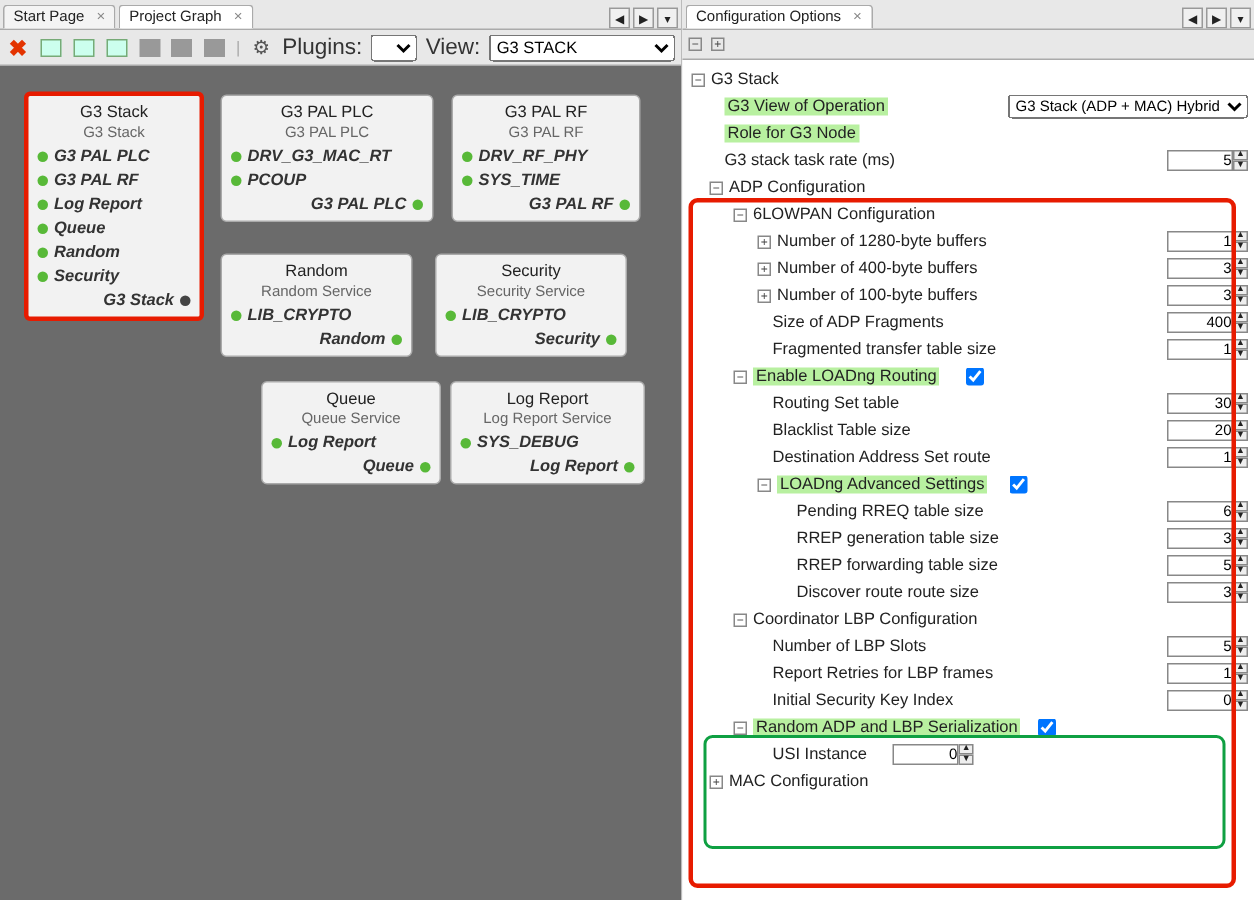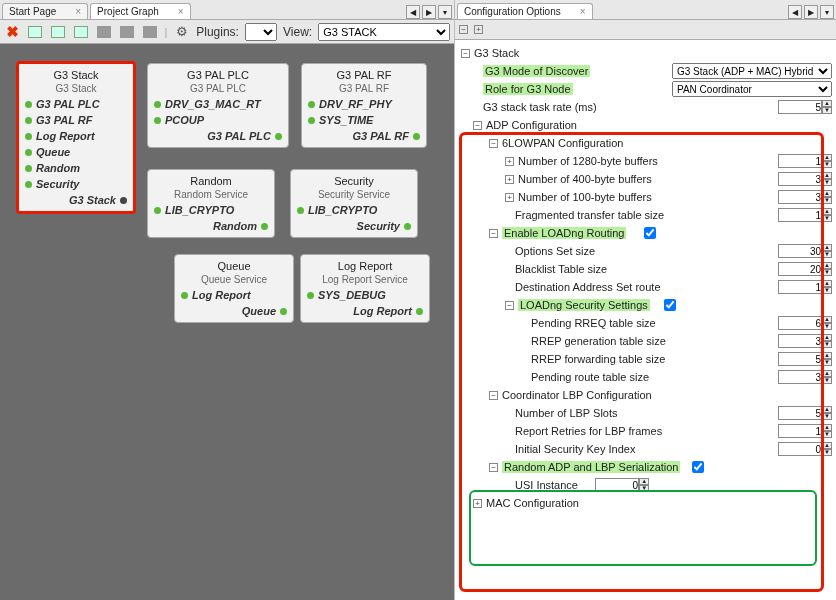--- a/index.html
+++ b/index.html
@@ -2,35 +2,35 @@
 <html><head>
 <meta charset="utf-8">
 <style>
   * { box-sizing: border-box; margin: 0; padding: 0; }
   body { font-family: Arial, sans-serif; font-size: 11px; color: #222; width: 836px; height: 600px; overflow: hidden; display: flex; background: #e8e8e8; }
   .left-pane { width: 455px; display: flex; flex-direction: column; border-right: 1px solid #bbb; background: #e8e8e8; }
   .right-pane { width: 381px; display: flex; flex-direction: column; background: #fff; }
   
   
   .tabbar { height: 20px; display: flex; align-items: flex-end; background: #e8e8e8; border-bottom: 1px solid #aaa; padding-left: 2px; }
-  .tab { padding: 2px 6px 2px 6px; background: #f4f4f4; border: 1px solid #aaa; border-bottom: none; border-radius: 3px 3px 0 0; margin-right: 2px; font-size: 10px; display: flex; align-items: center; gap: 19px; }
+  .tab { padding: 2px 6px 2px 6px; background: #f4f4f4; border: 1px solid #aaa; border-bottom: none; border-radius: 3px 3px 0 0; margin-right: 2px; font-size: 10px; display: flex; align-items: center; gap: 8px; }
   .tab.active { background: #fff; }
   .tab .close { color: #888; font-size: 10px; }
   .tabbar .rbtns { margin-left: auto; display: flex; gap: 2px; padding-right: 2px; }
   .rbtns span { width: 14px; height: 14px; border: 1px solid #999; background: #f0f0f0; font-size: 8px; display: flex; align-items: center; justify-content: center; }
 
   
   .toolbar { height: 24px; display: flex; align-items: center; gap: 6px; padding: 0 4px; border-bottom: 1px solid #aaa; background: #e8e8e8; }
   .toolbar .ticon { width: 18px; height: 18px; display: flex; align-items: center; justify-content: center; }
   .ico-red { color: #e33300; font-weight: bold; font-size: 15px; }
   .ico-green { width: 14px; height: 12px; border: 1px solid #7a7; background: #cfe; }
   .ico-gray  { width: 14px; height: 12px; background: #999; }
   .ico-plug  { font-size: 13px; color: #555; }
   .toolbar select { font-size: 11px; height: 18px; }
-  .toolbar .lbl { font-size: 12px; color: #333; }
+  .toolbar .lbl { font-size: 15px; color: #333; }
 
   
   .canvas { flex: 1; background: #6b6b6b; position: relative; overflow: hidden; }
   .node { position: absolute; background: #f2f2f2; border: 1px solid #aaa; border-radius: 4px; padding: 3px 4px; min-width: 120px; }
   .node.h-red  { border: 3px solid #e71b00; }
   .node .title { text-align: center; font-size: 11px; color: #222; padding: 2px 0; }
   .node .subtitle { text-align: center; font-size: 10px; color: #666; padding-bottom: 2px; }
   .node .row { display: flex; align-items: center; gap: 4px; padding: 2px 2px; font-style: italic; font-weight: bold; color: #333; }
   .node .row.rhs { justify-content: flex-end; font-style: italic; font-weight: bold; color: #333; }
   .dot { width: 7px; height: 7px; border-radius: 50%; background: #58b938; display: inline-block; }
@@ -244,32 +244,29 @@
     <span class="tog">−</span>
     <span class="tog">+</span>
   </div>
   <div class="tree" style="position:relative">
 
     <div class="line">
         <span class="tog">−</span>
         <span class="lbl-t">G3 Stack</span>
       </div>
     <div class="line" style="padding-left:22px">
-        <span class="lbl-t hl-green">G3 Mode of Discover</span>
+        <span class="lbl-t hl-green">G3 View of Operation</span>
         <span class="spacer"></span>
         <span class="val">
           <select class="ctrl"><option>G3 Stack (ADP + MAC) Hybrid PLC &amp; RF</option></select>
         </span>
       </div>
     <div class="line" style="padding-left:22px">
         <span class="lbl-t hl-green">Role for G3 Node</span>
         <span class="spacer"></span>
-        <span class="val">
-          <select class="ctrl"><option>PAN Coordinator</option></select>
-        </span>
       </div>
     <div class="line" style="padding-left:22px">
         <span class="lbl-t">G3 stack task rate (ms)</span>
         <span class="spacer"></span>
         <span class="val">
           <input class="num" value="5" style="">
           <span class="spin">
             <span>▲</span>
             <span>▼</span>
           </span>
@@ -315,34 +312,45 @@
         <span class="spacer"></span>
         <span class="val">
           <input class="num" value="3" style="">
           <span class="spin">
             <span>▲</span>
             <span>▼</span>
           </span>
         </span>
       </div>
     <div class="line" style="padding-left:54px">
+        <span class="lbl-t">Size of ADP Fragments</span>
+        <span class="spacer"></span>
+        <span class="val">
+          <input class="num" value="400" style="">
+          <span class="spin">
+            <span>▲</span>
+            <span>▼</span>
+          </span>
+        </span>
+      </div>
+    <div class="line" style="padding-left:54px">
         <span class="lbl-t">Fragmented transfer table size</span>
         <span class="spacer"></span>
         <span class="val">
           <input class="num" value="1" style="">
           <span class="spin">
             <span>▲</span>
             <span>▼</span>
           </span>
         </span>
       </div>
 
     <div class="line" style="padding-left:28px"><span class="tog">−</span><span class="lbl-t hl-green">Enable LOADng Routing</span>&nbsp;&nbsp;&nbsp;<input type="checkbox" class="chk" checked="" style=""></div>
     <div class="line" style="padding-left:54px">
-        <span class="lbl-t">Options Set size</span>
+        <span class="lbl-t">Routing Set table</span>
         <span class="spacer"></span>
         <span class="val">
           <input class="num" value="30" style="">
           <span class="spin">
             <span>▲</span>
             <span>▼</span>
           </span>
         </span>
       </div>
     <div class="line" style="padding-left:54px">
@@ -360,21 +368,21 @@
         <span class="lbl-t">Destination Address Set route</span>
         <span class="spacer"></span>
         <span class="val">
           <input class="num" value="1" style="">
           <span class="spin">
             <span>▲</span>
             <span>▼</span>
           </span>
         </span>
       </div>
-    <div class="line" style="padding-left:44px"><span class="tog">−</span><span class="lbl-t hl-green">LOADng Security Settings</span>&nbsp;&nbsp;<input type="checkbox" class="chk" checked="" style=""></div>
+    <div class="line" style="padding-left:44px"><span class="tog">−</span><span class="lbl-t hl-green">LOADng Advanced Settings</span>&nbsp;&nbsp;<input type="checkbox" class="chk" checked="" style=""></div>
     <div class="line" style="padding-left:70px">
         <span class="lbl-t">Pending RREQ table size</span>
         <span class="spacer"></span>
         <span class="val">
           <input class="num" value="6" style="">
           <span class="spin">
             <span>▲</span>
             <span>▼</span>
           </span>
         </span>
@@ -395,21 +403,21 @@
         <span class="spacer"></span>
         <span class="val">
           <input class="num" value="5" style="">
           <span class="spin">
             <span>▲</span>
             <span>▼</span>
           </span>
         </span>
       </div>
     <div class="line" style="padding-left:70px">
-        <span class="lbl-t">Pending route table size</span>
+        <span class="lbl-t">Discover route route size</span>
         <span class="spacer"></span>
         <span class="val">
           <input class="num" value="3" style="">
           <span class="spin">
             <span>▲</span>
             <span>▼</span>
           </span>
         </span>
       </div>
 

